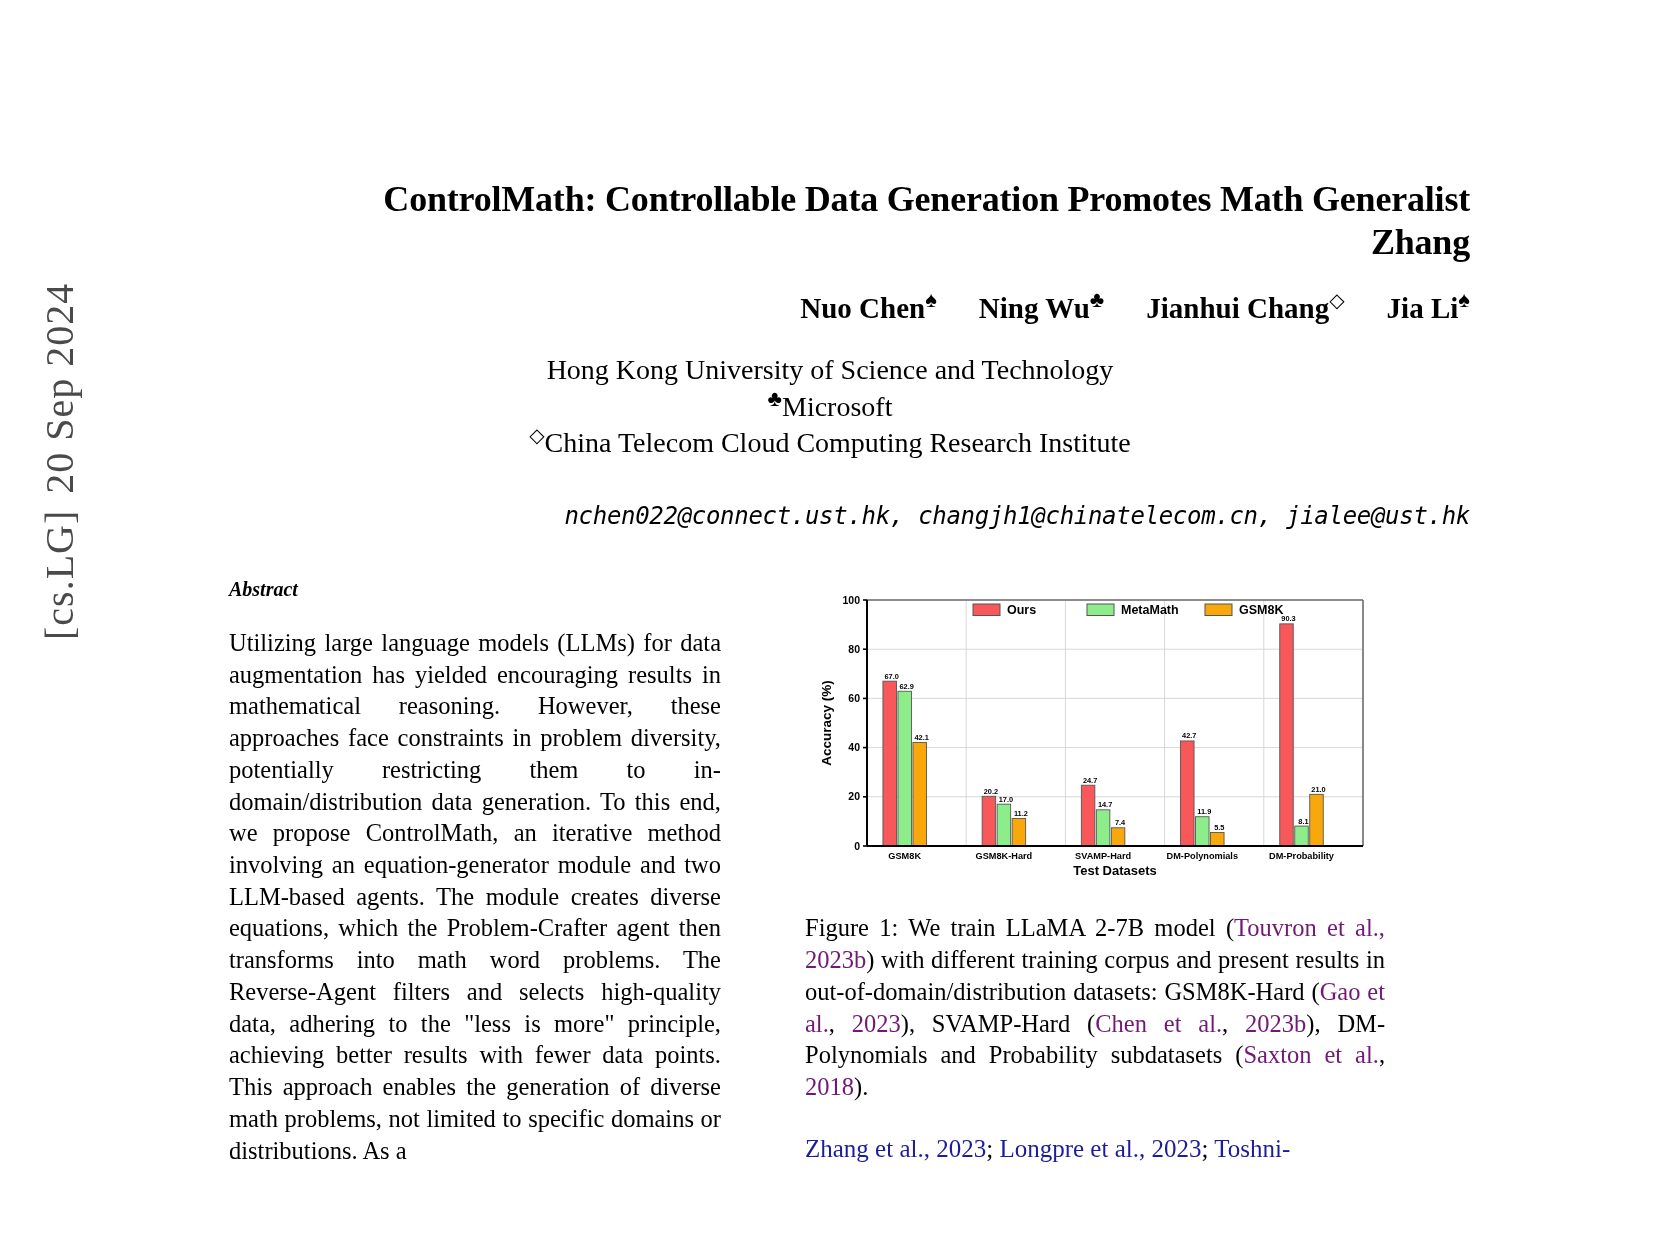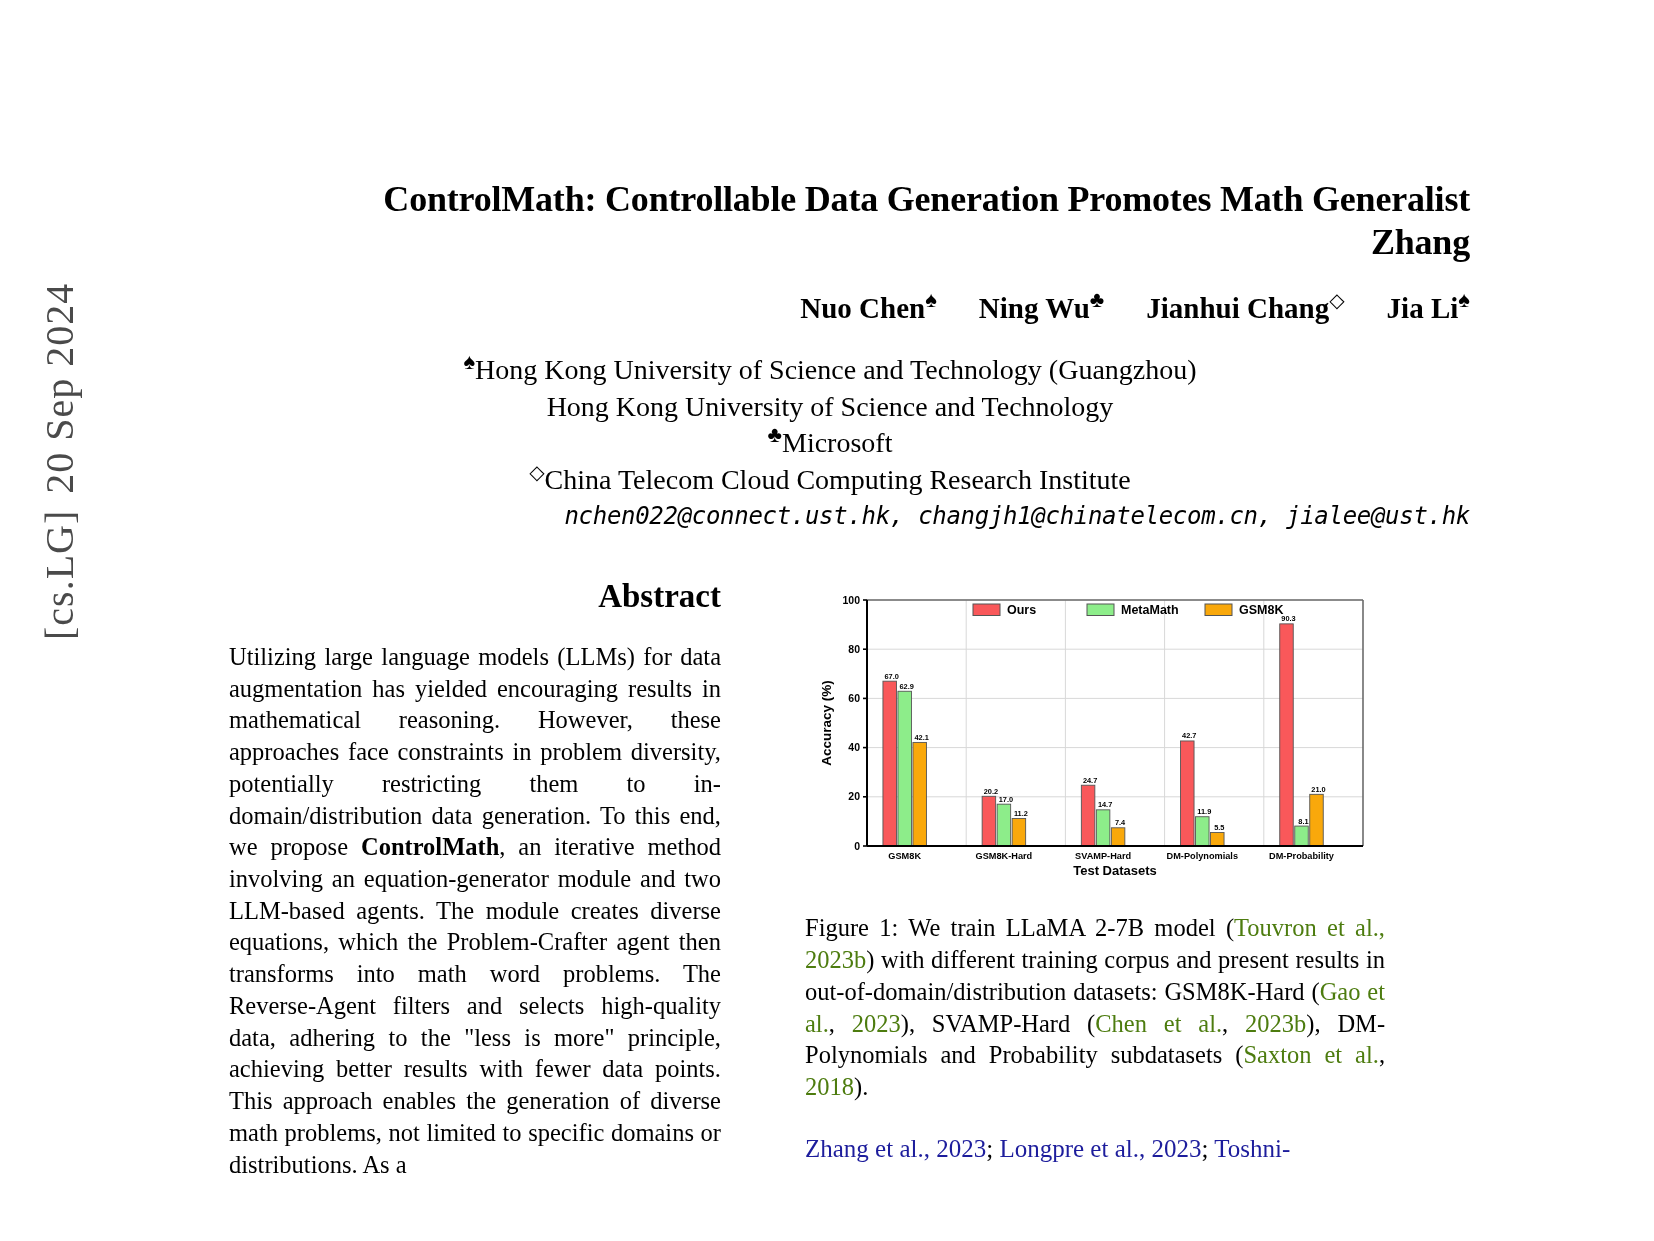--- a/index.html
+++ b/index.html
@@ -81,34 +81,35 @@
   }
 
   
   #col-left {
     position: absolute;
     left: 229px;
     top: 578px;
     width: 492px;
   }
   #abstract-heading {
-    text-align: right;
-    font-size: 33px;
+    text-align: left;
+    font-size: 20px;
     font-weight: bold;
     margin: 0 0 26px 0;
+    font-style: italic;
   }
   #abstract-body {
     font-size: 24.5px;
     line-height: 1.295;
     text-align: justify;
     text-justify: inter-word;
     margin: 0;
     hyphens: manual;
   }
-  #abstract-body b { font-weight: bold; }
+  #abstract-body b { font-weight: normal; }
 
   #col-right {
     position: absolute;
     left: 805px;
     top: 578px;
     width: 580px;
   }
 
   
   #figure-box {
@@ -118,21 +119,21 @@
     background: #ffffff;
   }
   #chart-svg { display: block; }
 
   #figure-caption {
     margin-top: 22px;
     font-size: 24.5px;
     line-height: 1.30;
     text-align: justify;
   }
-  .cite { color: #4d7c0f; }
+  .cite { color: #701a75; }
 
   #trailing-text {
     margin-top: 30px;
     font-size: 25px;
     line-height: 1.30;
     color: #1d1d9c;
     text-align: justify;
   }
   #trailing-text .blk { color: #000; }
 </style>
@@ -147,21 +148,20 @@
   <div id="paper-title">
     <span>ControlMath: Controllable Data Generation Promotes Math Generalist</span><br>
     <span>Zhang</span>
   </div>
   <div id="authors">
     <span class="author"><span>Nuo Chen</span><span class="sym">♠</span></span><span class="gap"></span><span class="author"><span>Ning Wu</span><span class="sym">♣</span></span><span class="gap"></span><span class="author"><span>Jianhui Chang</span><span class="sym-d">◇</span></span><span class="gap"></span><span class="author"><span>Jia Li</span><span class="sym">♠</span></span>
   </div>
 </div>
 
 <div id="affiliations">
-  <div><span class="sym">♠</span><span>Hong Kong University of Science and Technology (Guangzhou)</span></div>
   <div><span>Hong Kong University of Science and Technology</span></div>
   <div><span class="sym">♣</span><span>Microsoft</span></div>
   <div><span class="sym-d">◇</span><span>China Telecom Cloud Computing Research Institute</span></div>
 </div>
 
 <div id="emails">nchen022@connect.ust.hk, changjh1@chinatelecom.cn, jialee@ust.hk</div>
 
 <div id="col-left">
   <div id="abstract-heading">Abstract</div>
   <p id="abstract-body"><span>Utilizing large language models (LLMs) for data augmentation has yielded encouraging results in mathematical reasoning. However, these approaches face constraints in problem diversity, potentially restricting them to in-domain/distribution data generation. To this end, we propose </span><b>ControlMath</b><span>, an iterative method involving an equation-generator module and two LLM-based agents. The module creates diverse equations, which the Problem-Crafter agent then transforms into math word problems. The Reverse-Agent filters and selects high-quality data, adhering to the "less is more" principle, achieving better results with fewer data points. This approach enables the generation of diverse math problems, not limited to specific domains or distributions. As a</span></p>

